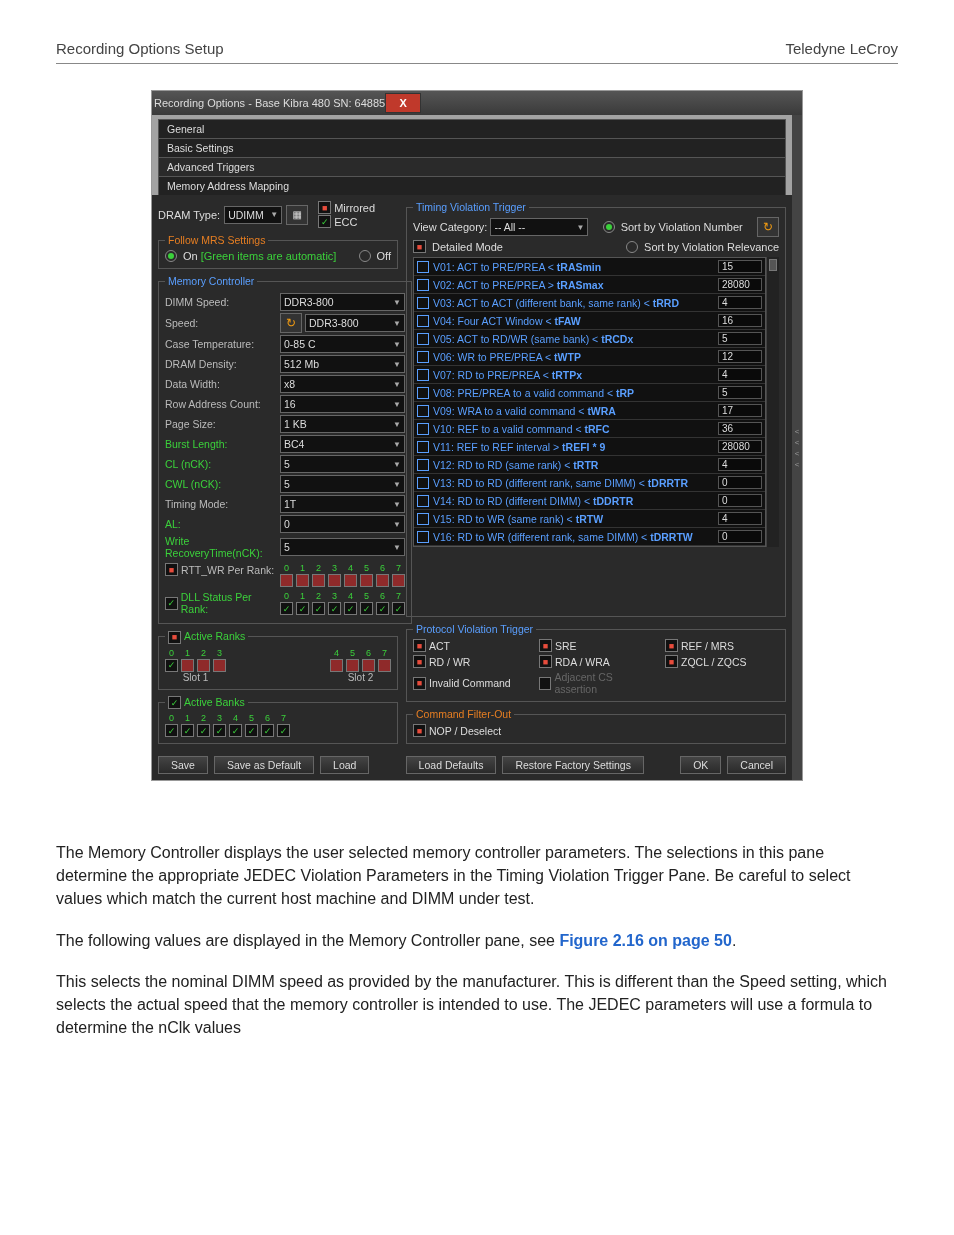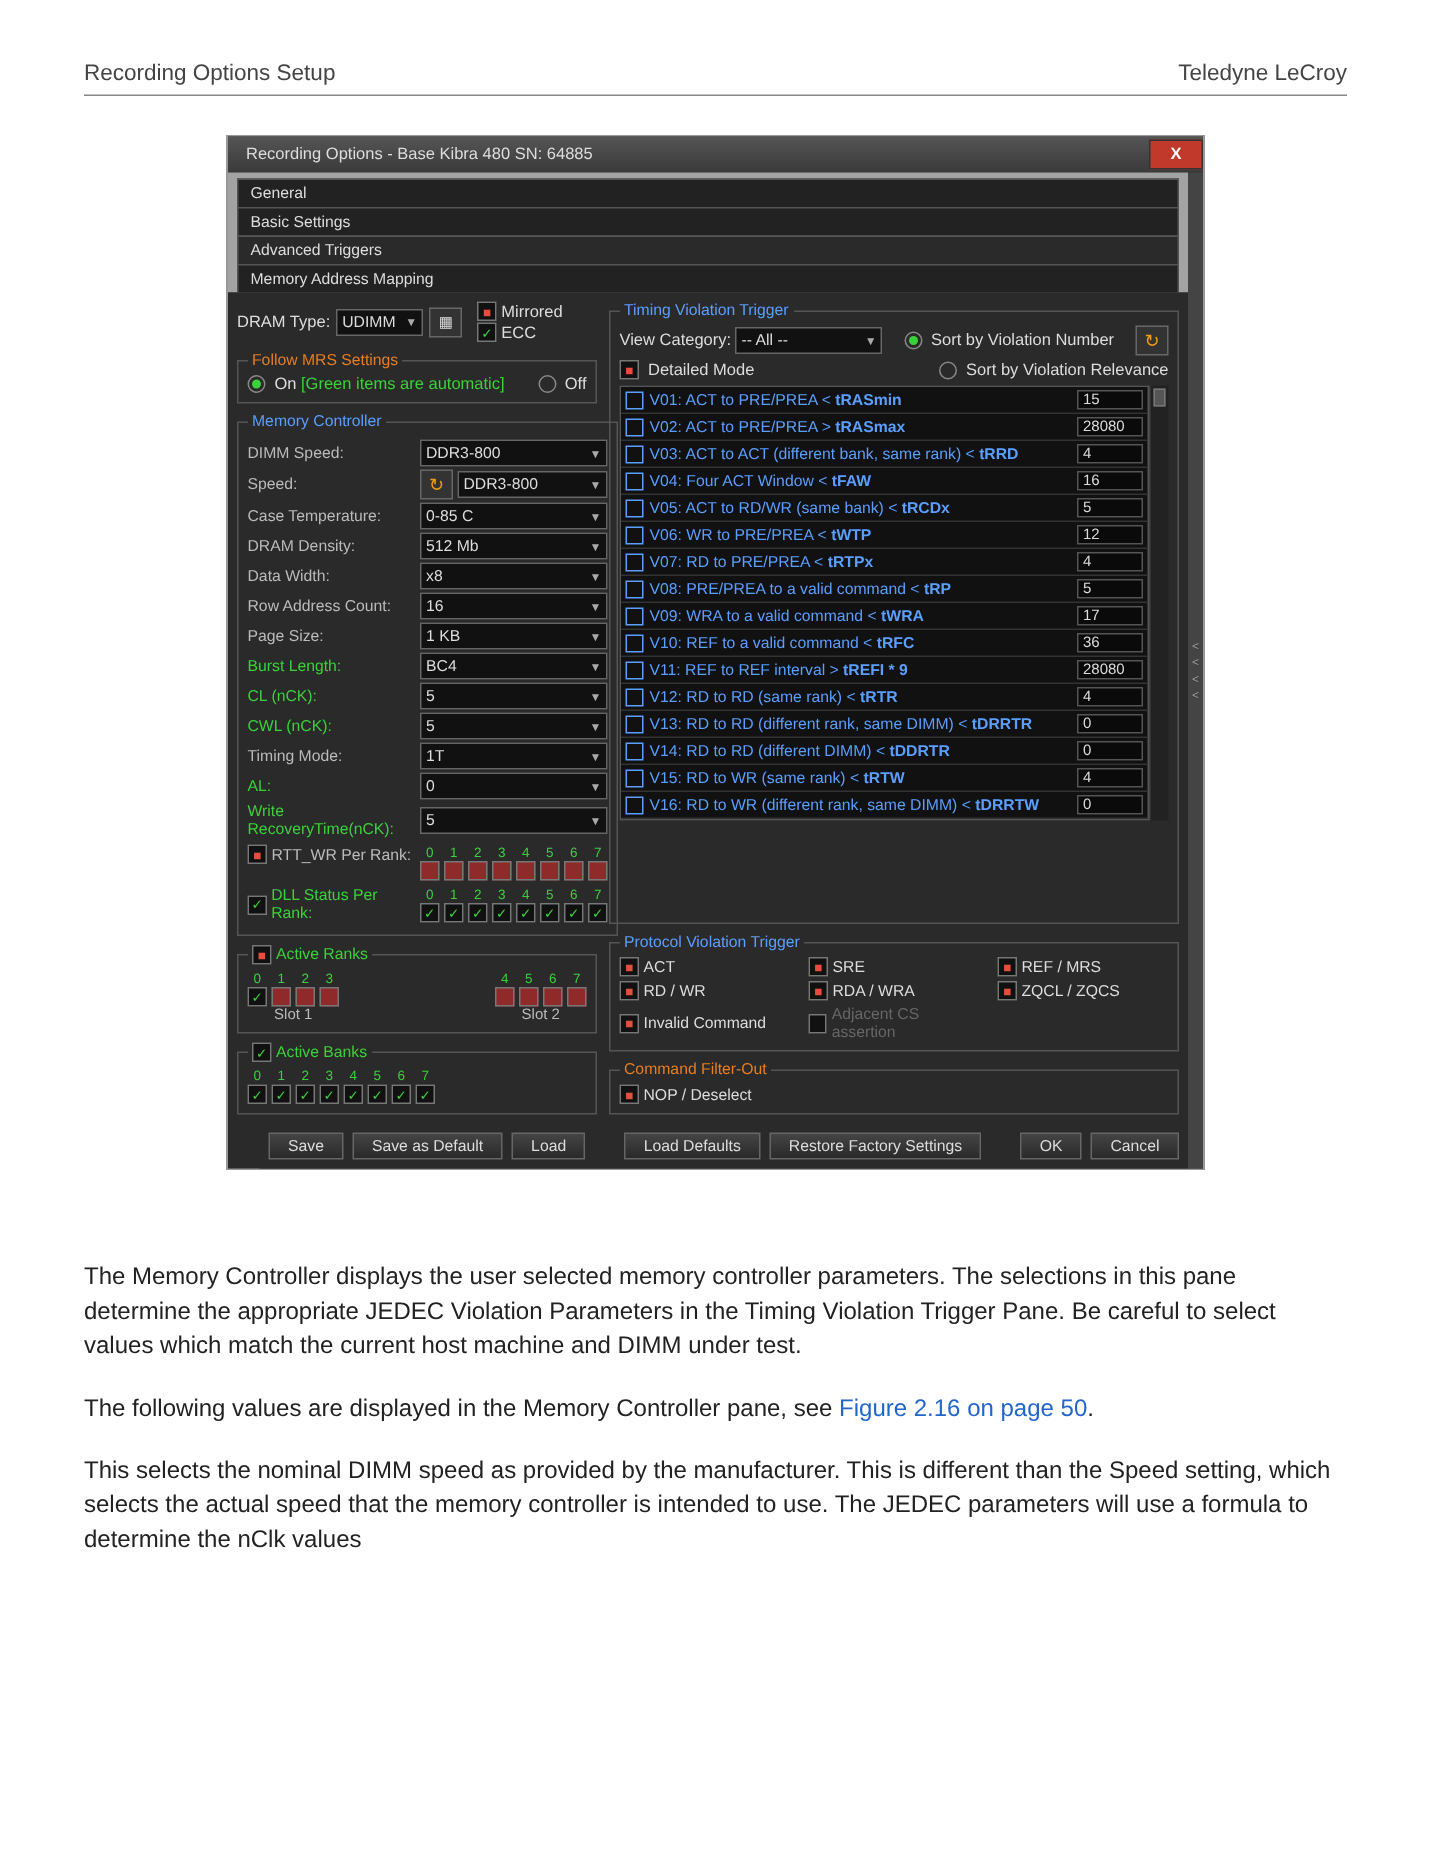--- a/index.html
+++ b/index.html
@@ -27,24 +27,24 @@
     width: 650px;
     margin: 0 auto 60px auto;
     background: #2a2a2a;
     border: 1px solid #999;
     font-family: Tahoma, Verdana, sans-serif;
     font-size: 11px;
     color: #ddd;
   }
   .titlebar {
     display: flex;
-    justify-content: space-between;
+    justify-content: flex-start;
     align-items: center;
     background: linear-gradient(#555,#3a3a3a);
-    padding: 2px 0 2px 12px;
+    padding: 2px 0 2px 2px;
     color: #ddd;
   }
   .titlebar .close {
     background: #c0392b;
     color: #fff;
     width: 34px;
     height: 18px;
     display: flex;
     align-items: center;
     justify-content: center;
@@ -224,36 +224,35 @@
     gap:3px 12px;
   }
   .pv-item { display:flex; align-items:center; font-size:10.5px; color:#ddd; }
   .pv-item.dis { color:#666; }
   .footer-btns {
     display:flex;
     gap:6px;
     padding:6px;
     background:#2a2a2a;
     justify-content:space-between;
-    margin-left:21px;
   }
   .fbtn {
     background:linear-gradient(#444,#2a2a2a);
     border:1px solid #666;
     color:#ddd;
     font-size:10.5px;
     padding:2px 12px;
   }
   .body-text {
     font-size: 16px;
     line-height: 1.45;
     color: #222;
     margin: 0 0 18px 0;
   }
-  .link { color: #2266cc; }
+  .link { color: #2266cc; font-weight: bold; }
   .page-footer {
     display:flex;
     justify-content:space-between;
     font-size:14px;
     color:#444;
     margin-top:50px;
     border-top:1px solid #aaa;
     padding-top:6px;
   }
   .refresh-icon {

